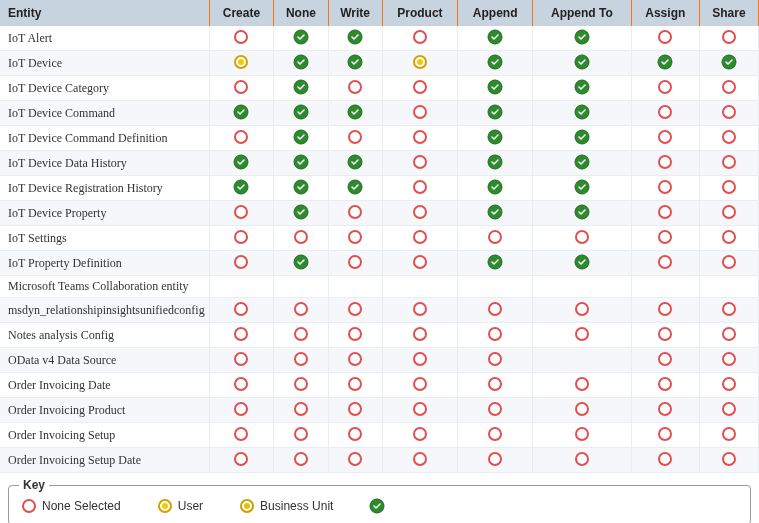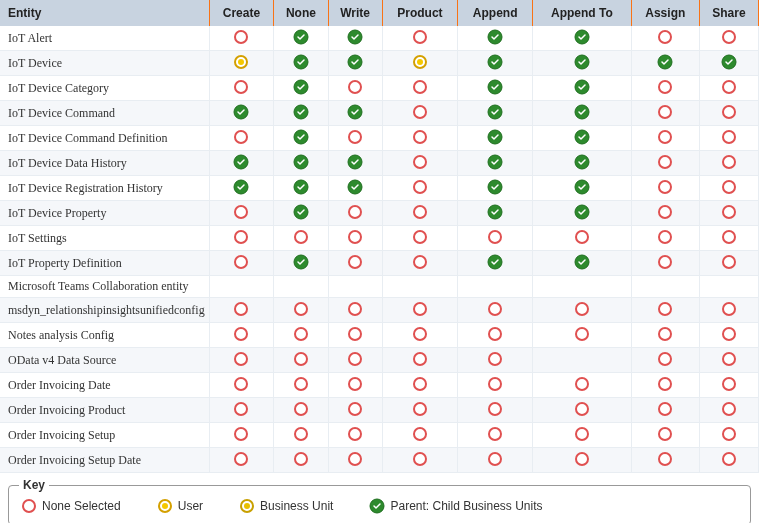--- a/index.html
+++ b/index.html
@@ -640,17 +640,16 @@
           <circle cx="8" cy="8" r="6" stroke="#c8a000" stroke-width="2" fill="white"></circle>
           <circle cx="8" cy="8" r="3" fill="#e8c000"></circle>
         </svg>
         <span>Business Unit</span>
       </div>
       <div class="key-item">
         <svg width="16" height="16">
           <circle cx="8" cy="8" r="7" fill="#2d8a2d" stroke="#1e6e1e" stroke-width="1"></circle>
           <path d="M5 8 L7 10 L11 6" stroke="white" stroke-width="1.5" fill="none" stroke-linecap="round" stroke-linejoin="round"></path>
         </svg>
-        <span>Parent: Child Business Units</span>
       </div>
     </div>
   </div>
 </div>
 
 </body></html>

